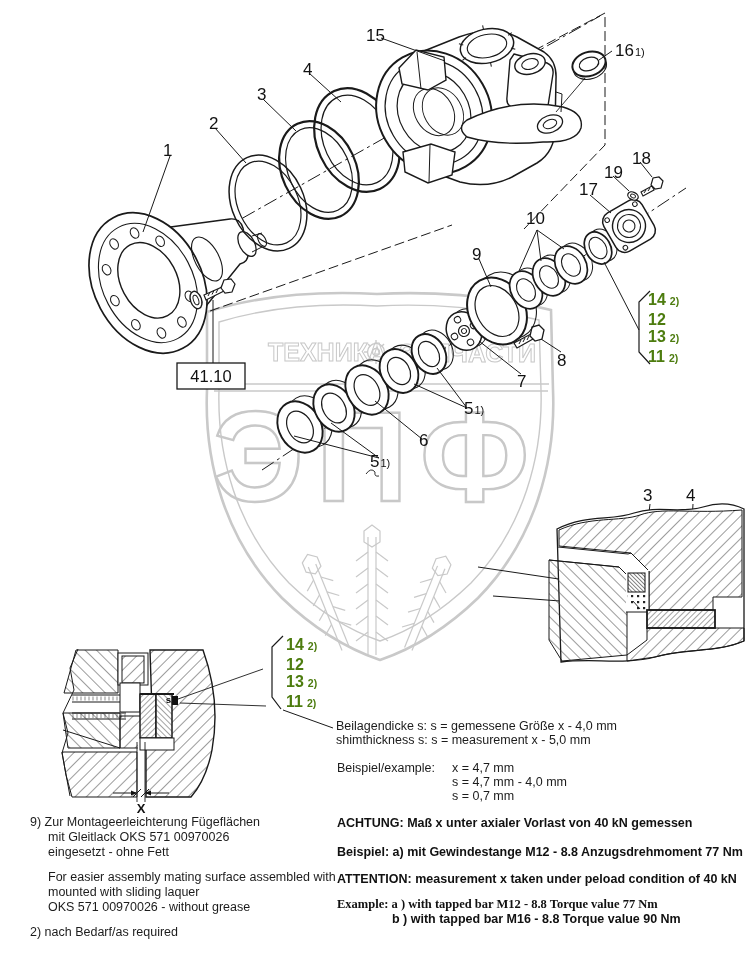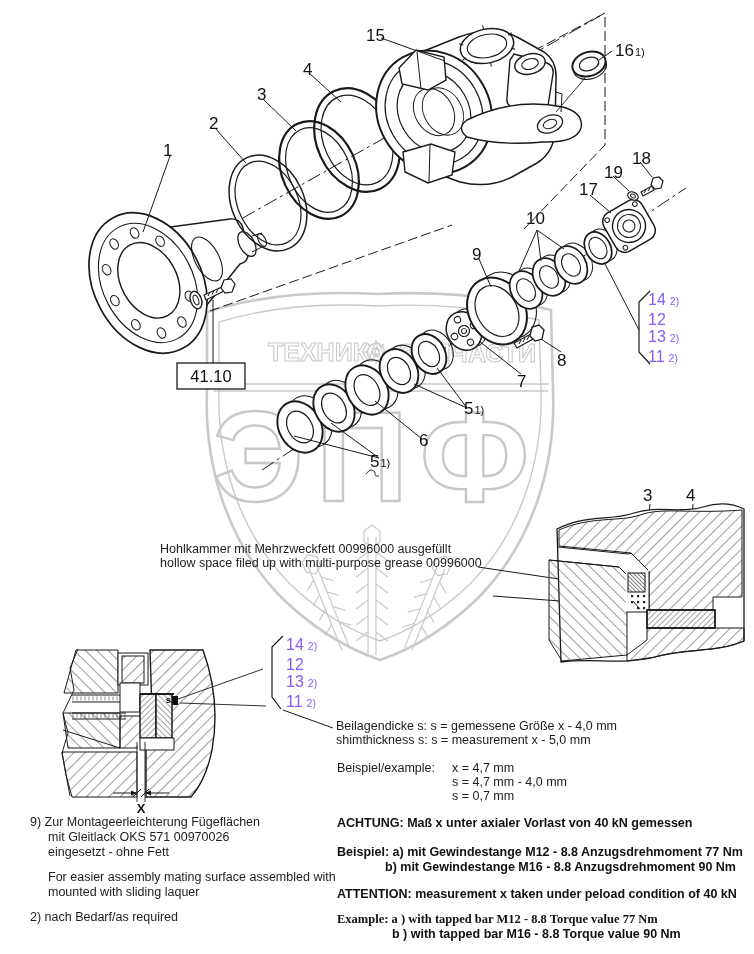--- a/index.html
+++ b/index.html
@@ -6,21 +6,21 @@
   #canvas{position:relative;width:754px;height:954px;background:#fff;overflow:hidden;
           font-family:"Liberation Sans",sans-serif;color:#1a1a1a;}
   svg{position:absolute;left:0;top:0;}
   .note{position:absolute;font-size:12.5px;line-height:13.5px;white-space:nowrap;color:#1c1c1c;}
   .note div{white-space:nowrap;}
   .fn{position:absolute;font-size:12.5px;line-height:15px;white-space:nowrap;color:#1c1c1c;}
   .fn .ind{padding-left:18px;}
   .boldblk{position:absolute;font-size:12.5px;line-height:15px;font-weight:bold;white-space:nowrap;color:#111;}
   .callout{position:absolute;font-size:17px;color:#111;white-space:nowrap;}
   .callout .sup{font-size:11px;margin-left:1px;}
-  .plist{position:absolute;font-size:16px;line-height:17.5px;color:#8b5cf6;}
+  .plist{position:absolute;font-size:16px;line-height:17.5px;color:#4d7c0f;font-weight:bold;}
   .plist .row{display:flex;align-items:baseline;gap:4px;}
   .plist .sup{font-size:10.5px;}
   .mt12{margin-top:12px;} .mt14{margin-top:14px;text-align:right;} .mt11{margin-top:10px;font-family:Liberation Serif, serif;} .mt10{margin-top:10px;}
   .ind48{padding-left:48px;} .ind55{padding-left:55px;}
 </style>
 </head>
 <body>
 
 <div id="canvas">
 
@@ -481,48 +481,44 @@
   <div class="row">
         <span>13</span>
         <span class="sup">2)</span>
       </div>
   <div class="row">
         <span>11</span>
         <span class="sup">2)</span>
       </div>
 </div>
 
-<div class="note" style="left:160px;top:543px">
-  <div>Hohlkammer mit Mehrzweckfett 00996000 ausgefüllt</div>
-  <div>hollow space filed up with multi-purpose grease 00996000</div>
-</div>
 <div class="note" style="left:336px;top:719px;line-height:14px">
   <div>Beilagendicke s: s = gemessene Größe x - 4,0 mm</div>
   <div>shimthickness s: s = measurement x - 5,0 mm</div>
 </div>
 <div class="note" style="left:337px;top:762px">
   <div>Beispiel/example:</div>
 </div>
 <div class="note" style="left:452px;top:762px;line-height:13.8px">
   <div>x = 4,7 mm</div>
   <div>s = 4,7 mm - 4,0 mm</div>
   <div>s = 0,7 mm</div>
 </div>
 
 <div class="fn" style="left:30px;top:815px">
   <div>9) Zur Montageerleichterung Fügeflächen</div>
   <div class="ind">mit Gleitlack OKS 571 00970026</div>
   <div class="ind">eingesetzt - ohne Fett</div>
   <div class="ind mt10">For easier assembly mating surface assembled with</div>
   <div class="ind">mounted with sliding laquer</div>
+  <div class="ind">OKS 571 00970026 - without grease</div>
   <div class="mt10">2) nach Bedarf/as required</div>
 </div>
 
 <div class="boldblk" style="left:337px;top:816px">
   <div>ACHTUNG: Maß x unter axialer Vorlast von 40 kN gemessen</div>
   <div class="mt14">Beispiel: a) mit Gewindestange M12 - 8.8 Anzugsdrehmoment 77 Nm</div>
-  <div class="ind48">b) mit Gewindestange M16 - 8.8 Anzugsdrehmoment 90 Nm</div>
   <div class="mt12">ATTENTION: measurement x taken under peload condition of 40 kN</div>
   <div class="mt11">Example: a ) with tapped bar M12 - 8.8 Torque value 77 Nm</div>
   <div class="ind55">b ) with tapped bar M16 -  8.8 Torque value 90 Nm</div>
 </div>
 
 </div>
 
 </body></html>

